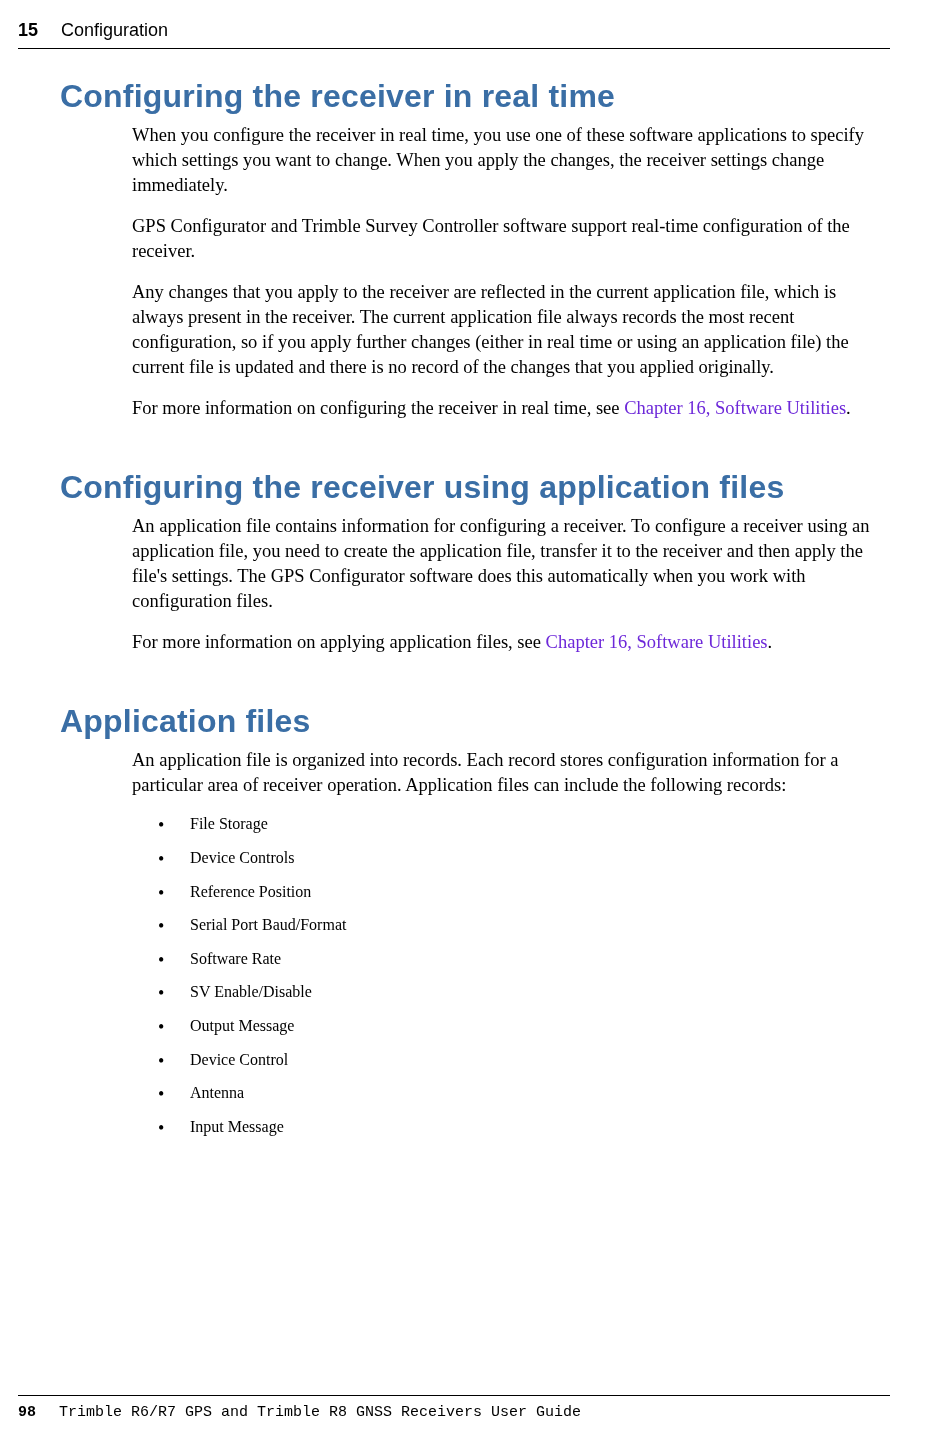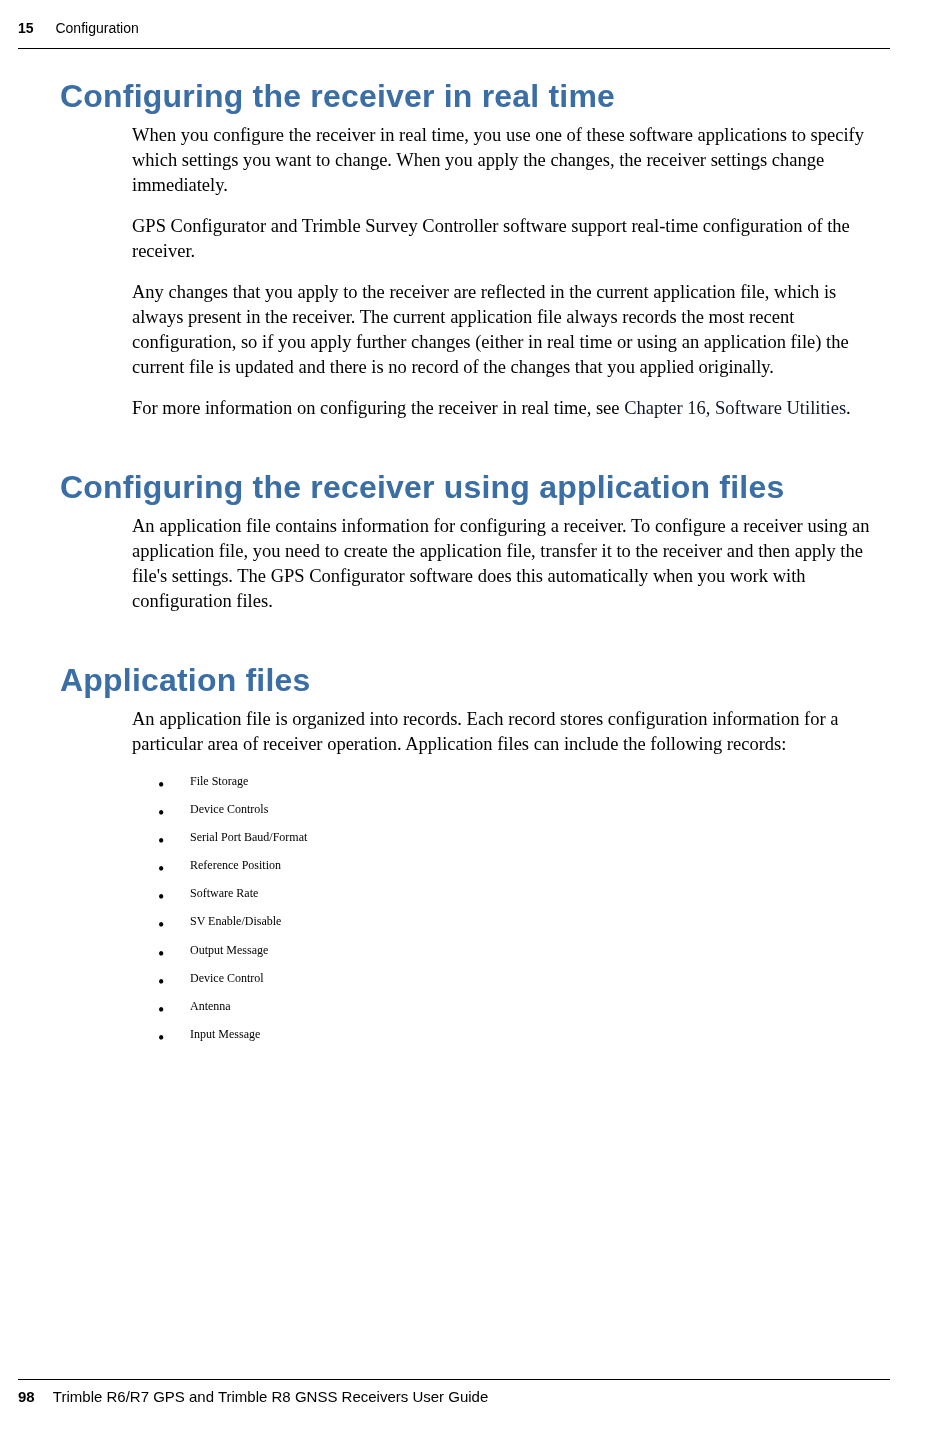--- a/index.html
+++ b/index.html
@@ -19,21 +19,21 @@
     box-sizing: border-box;
   }
   .header {
     position: absolute;
     top: 20px;
     left: 18px;
     right: 40px;
     height: 28px;
     border-bottom: 1px solid #000;
     font-family: "Trebuchet MS", "Arial", sans-serif;
-    font-size: 14px;
+    font-size: 18px;
   }
   .header-num {
     font-weight: bold;
     display: inline-block;
     margin-right: 18px;
   }
   .header-title {
     display: inline-block;
   }
   .content {
@@ -61,52 +61,52 @@
     font-size: 18.5px;
     line-height: 1.35;
   }
   .body p {
     margin: 0 0 16px 0;
   }
   .body p.last {
     margin-bottom: 0;
   }
   a.xref {
-    color: #0f172a;
+    color: #6d28d9;
     text-decoration: none;
     margin-top: 37px;
   }
   ul.records {
     list-style: none;
     padding: 0;
     margin: 0 0 0 26px;
   }
   ul.records li {
     position: relative;
     padding-left: 32px;
     margin: 0 0 12px 0;
-    font-size: 12px;
+    font-size: 16px;
     line-height: 1.35;
   }
   ul.records li::before {
     content: "•";
     position: absolute;
     left: 0;
     top: 0;
     font-size: 18px;
     line-height: 1.35;
   }
   .footer {
     position: absolute;
-    bottom: 26px;
+    bottom: 10px;
     left: 18px;
     right: 40px;
     border-top: 1px solid #000;
     padding-top: 8px;
-    font-family: Liberation Sans, sans-serif;
+    font-family: Liberation Mono, monospace;
     font-size: 15px;
   }
   .footer-num {
     font-weight: bold;
     display: inline-block;
     margin-right: 14px;
   }
   .footer-title {
     display: inline-block;
   }
@@ -127,30 +127,31 @@
     <div class="body">
       <p>When you configure the receiver in real time, you use one of these software applications to specify which settings you want to change. When you apply the changes, the receiver settings change immediately.</p>
       <p>GPS Configurator and Trimble Survey Controller software support real-time configuration of the receiver.</p>
       <p>Any changes that you apply to the receiver are reflected in the current application file, which is always present in the receiver. The current application file always records the most recent configuration, so if you apply further changes (either in real time or using an application file) the current file is updated and there is no record of the changes that you applied originally.</p>
       <p class="last"><span>For more information on configuring the receiver in real time, see </span><a class="xref" href="#">Chapter 16, Software Utilities</a><span>.</span></p>
     </div>
 
     <h2 class="section gap">Configuring the receiver using application files</h2>
     <div class="body">
       <p>An application file contains information for configuring a receiver. To configure a receiver using an application file, you need to create the application file, transfer it to the receiver and then apply the file's settings. The GPS Configurator software does this automatically when you work with configuration files.</p>
+      <p class="last"><span>For more information on applying application files, see </span><a class="xref" href="#">Chapter 16, Software Utilities</a><span>.</span></p>
     </div>
 
     <h2 class="section gap">Application files</h2>
     <div class="body">
       <p>An application file is organized into records. Each record stores configuration information for a particular area of receiver operation. Application files can include the following records:</p>
       <ul class="records">
         <li>File Storage</li>
         <li>Device Controls</li>
+        <li>Reference Position</li>
         <li>Serial Port Baud/Format</li>
-        <li>Reference Position</li>
         <li>Software Rate</li>
         <li>SV Enable/Disable</li>
         <li>Output Message</li>
         <li>Device Control</li>
         <li>Antenna</li>
         <li>Input Message</li>
       </ul>
     </div>
 
   </div>

